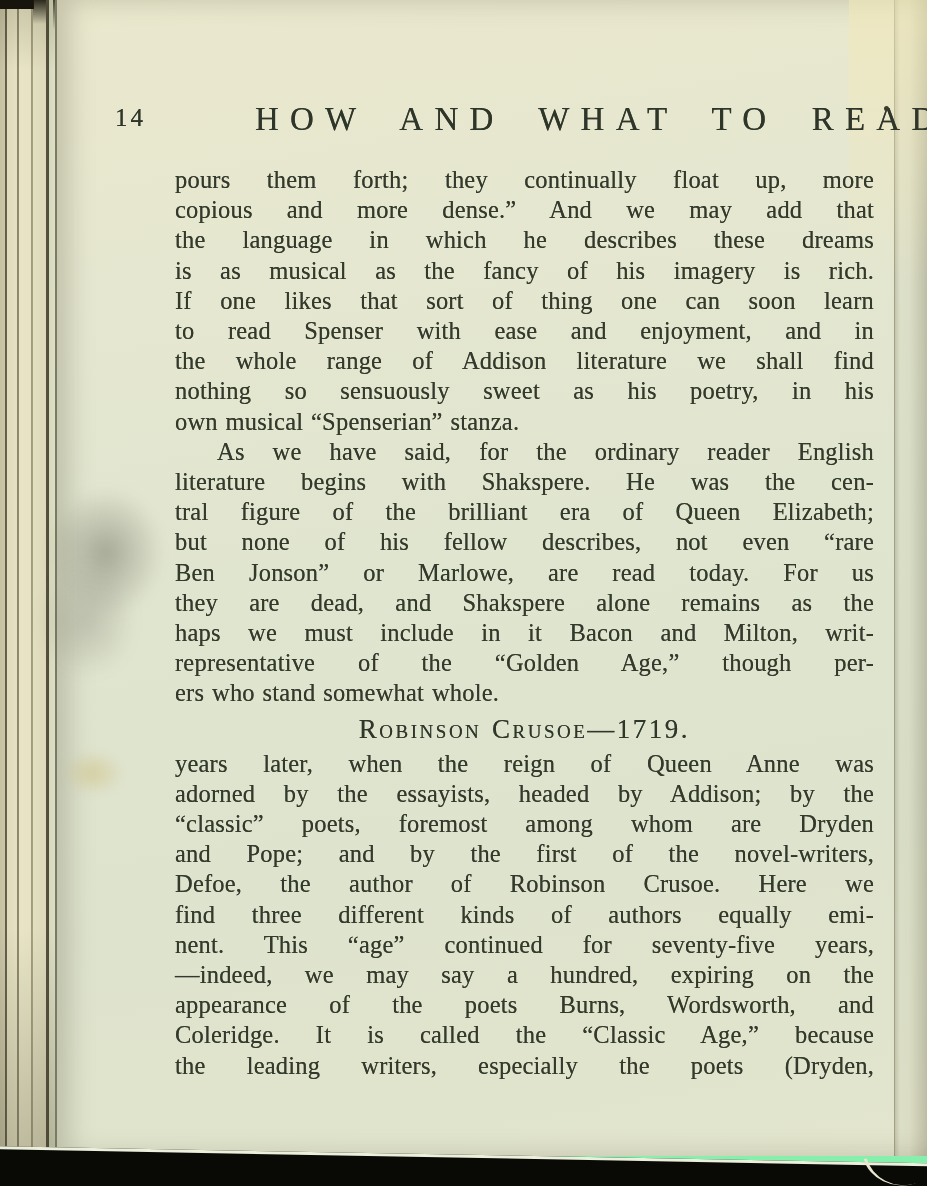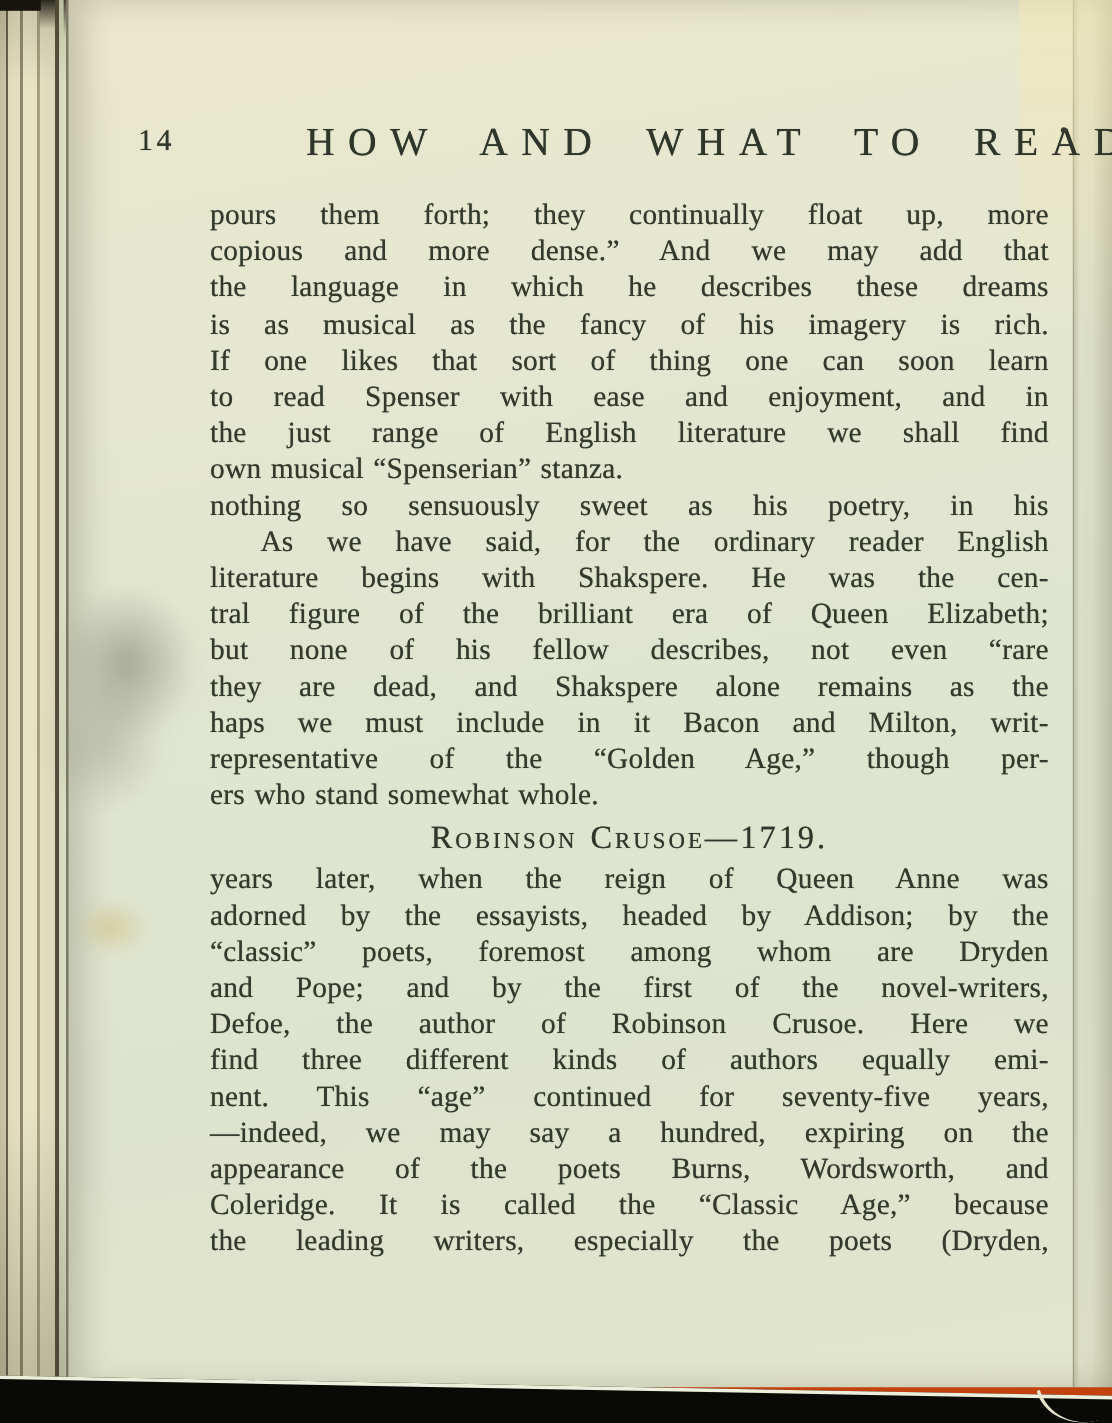--- a/index.html
+++ b/index.html
@@ -2,21 +2,21 @@
 <html><head>
 <meta charset="utf-8">
 <style>
   html,body{margin:0;padding:0;}
   body{
     width:927px;height:1186px;
     background:#0a0a08;
     font-family:"Liberation Serif","DejaVu Serif",serif;
     overflow:hidden;
   }
-  .scene{position:relative;width:927px;height:1186px;background:#c2410c;overflow:hidden;}
+  .scene{position:relative;width:927px;height:1186px;background:#86efac;overflow:hidden;}
 
   
   .page-stack{
     position:absolute;left:0;top:0;width:57px;height:1160px;
     background:linear-gradient(90deg,
       #c6c1a2 0px,#cbc6a6 5px,
       #5f5a44 5px,#6a6550 7px,
       #dfdbbc 7px,#e5e1c2 17px,
       #8a8468 17px,#938d72 19px,
       #e8e4c6 19px,#e6e2c3 31px,
@@ -128,30 +128,31 @@
 
     <div class="textblock">
 
       <div>
         <div class="line">pours them forth; they continually float up, more</div>
         <div class="line">copious and more dense.” And we may add that</div>
         <div class="line">the language in which he describes these dreams</div>
         <div class="line">is as musical as the fancy of his imagery is rich.</div>
         <div class="line">If one likes that sort of thing one can soon learn</div>
         <div class="line">to read Spenser with ease and enjoyment, and in</div>
-        <div class="line">the just range of English literature we shall find</div>
+        <div class="line">the whole range of Addison literature we shall find</div>
+        <div class="line">nothing so sensuously sweet as his poetry, in his</div>
         <div class="line last">own musical “Spenserian” stanza.</div>
-        <div class="line">nothing so sensuously sweet as his poetry, in his</div>
       </div>
 
       <div>
         <div class="line indent">As we have said, for the ordinary reader English</div>
         <div class="line">literature begins with Shakspere. He was the cen-</div>
         <div class="line">tral figure of the brilliant era of Queen Elizabeth;</div>
         <div class="line">but none of his fellow describes, not even “rare</div>
+        <div class="line">Ben Jonson” or Marlowe, are read today. For us</div>
         <div class="line">they are dead, and Shakspere alone remains as the</div>
         <div class="line">haps we must include in it Bacon and Milton, writ-</div>
         <div class="line">representative of the “Golden Age,” though per-</div>
         <div class="line last">ers who stand somewhat whole.</div>
       </div>
 
       <div class="section-heading">Robinson Crusoe—1719.</div>
 
       <div>
         <div class="line">years later, when the reign of Queen Anne was</div>

